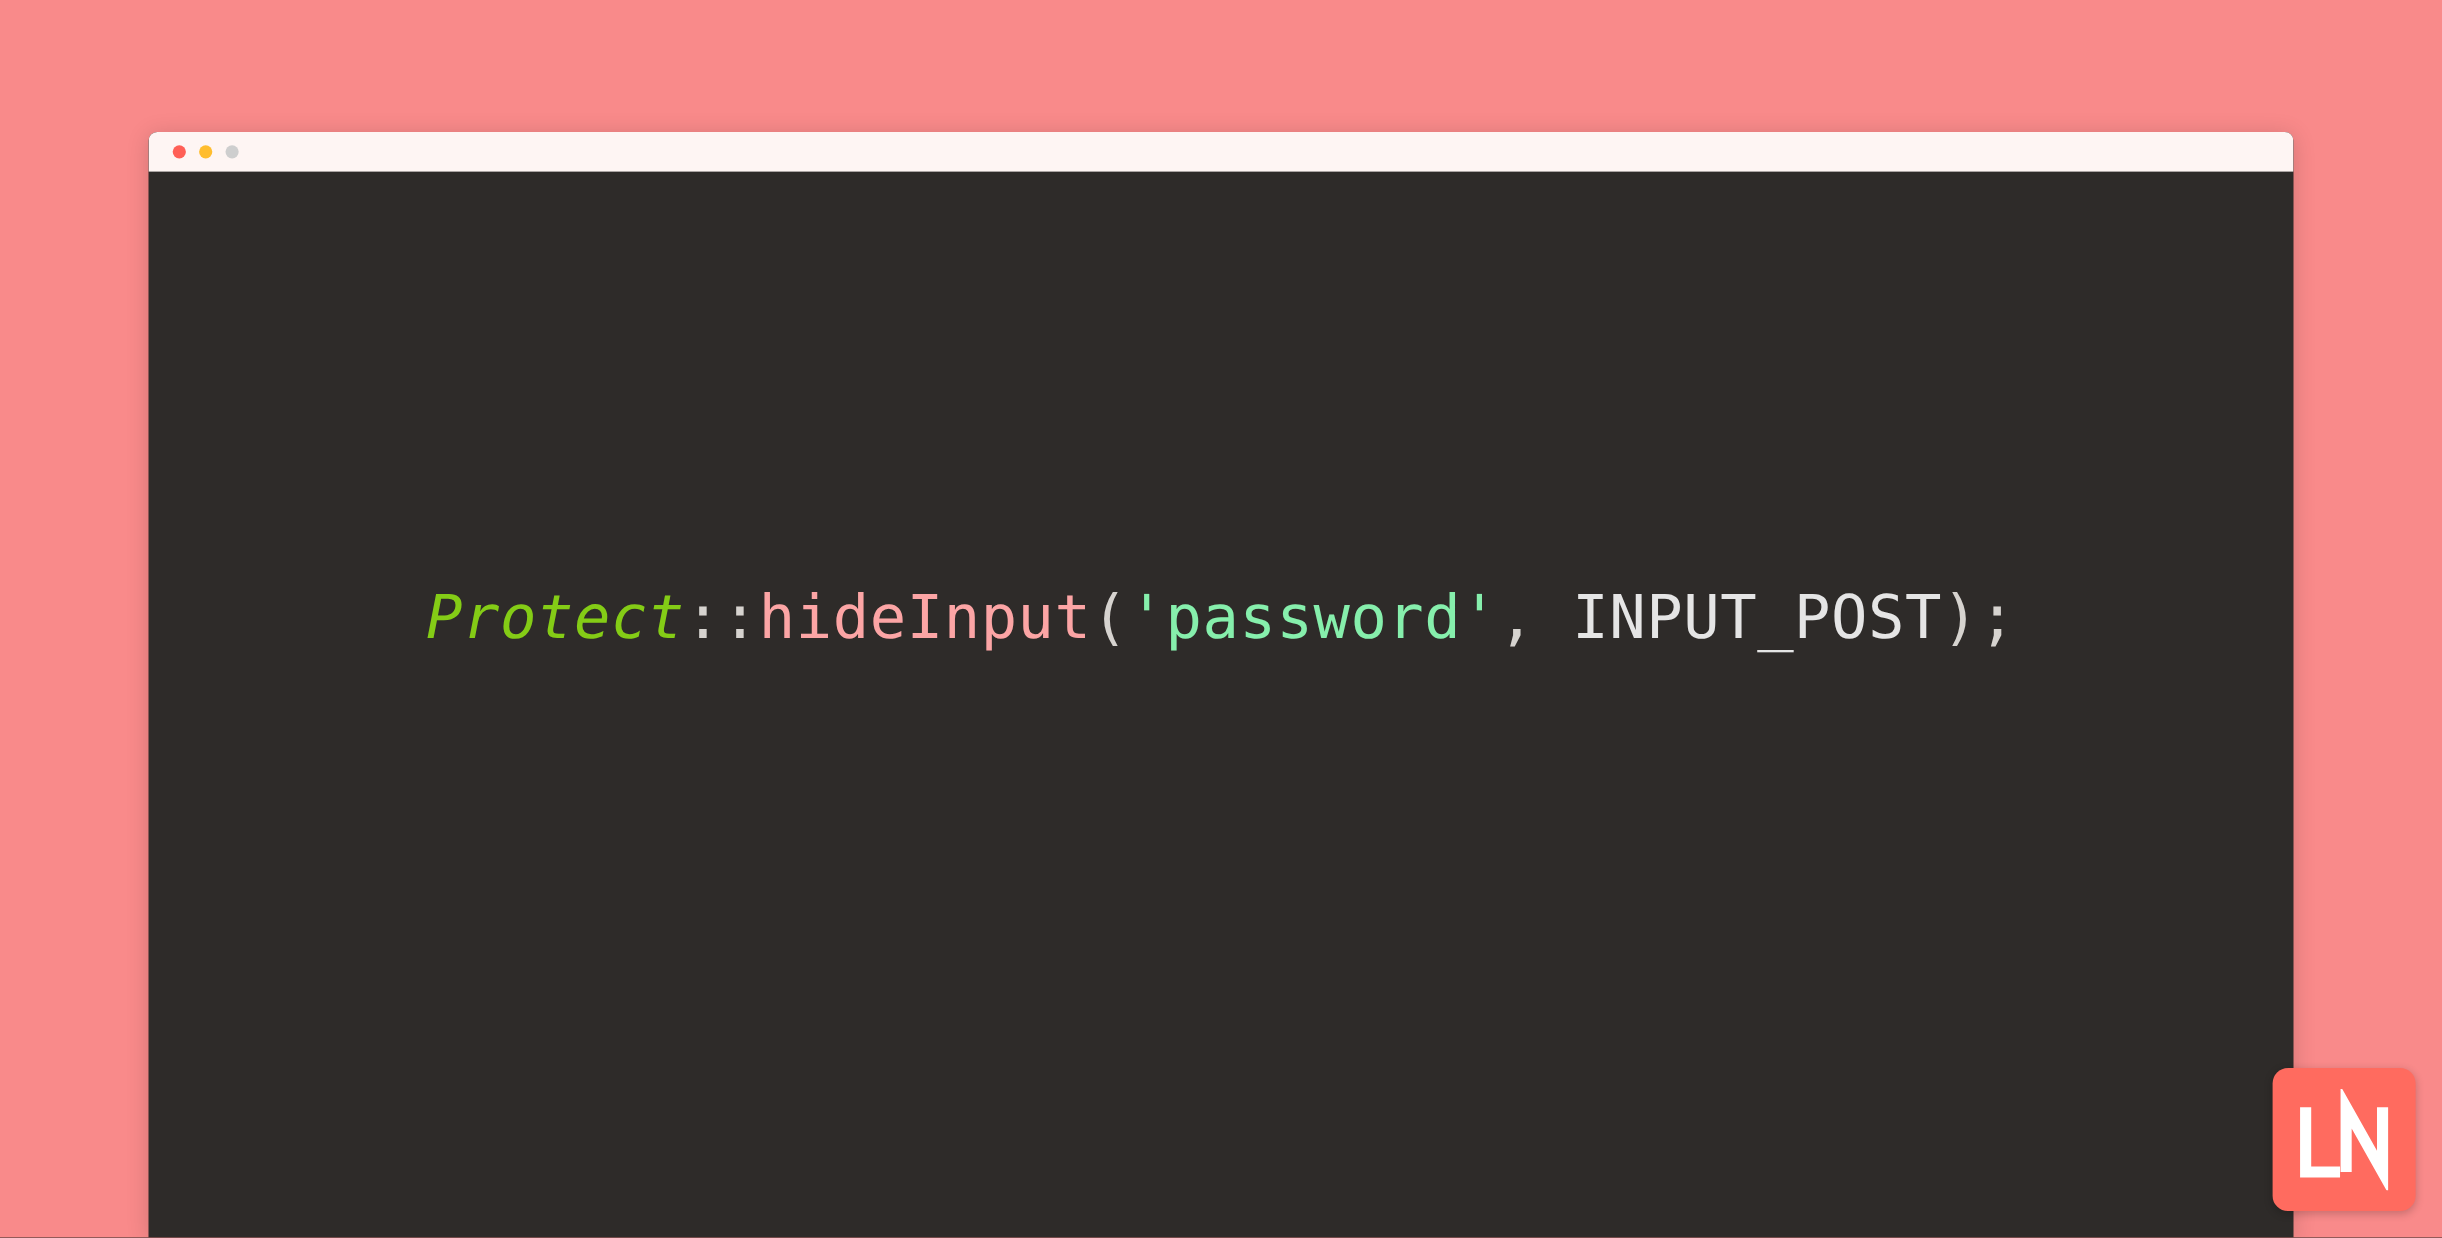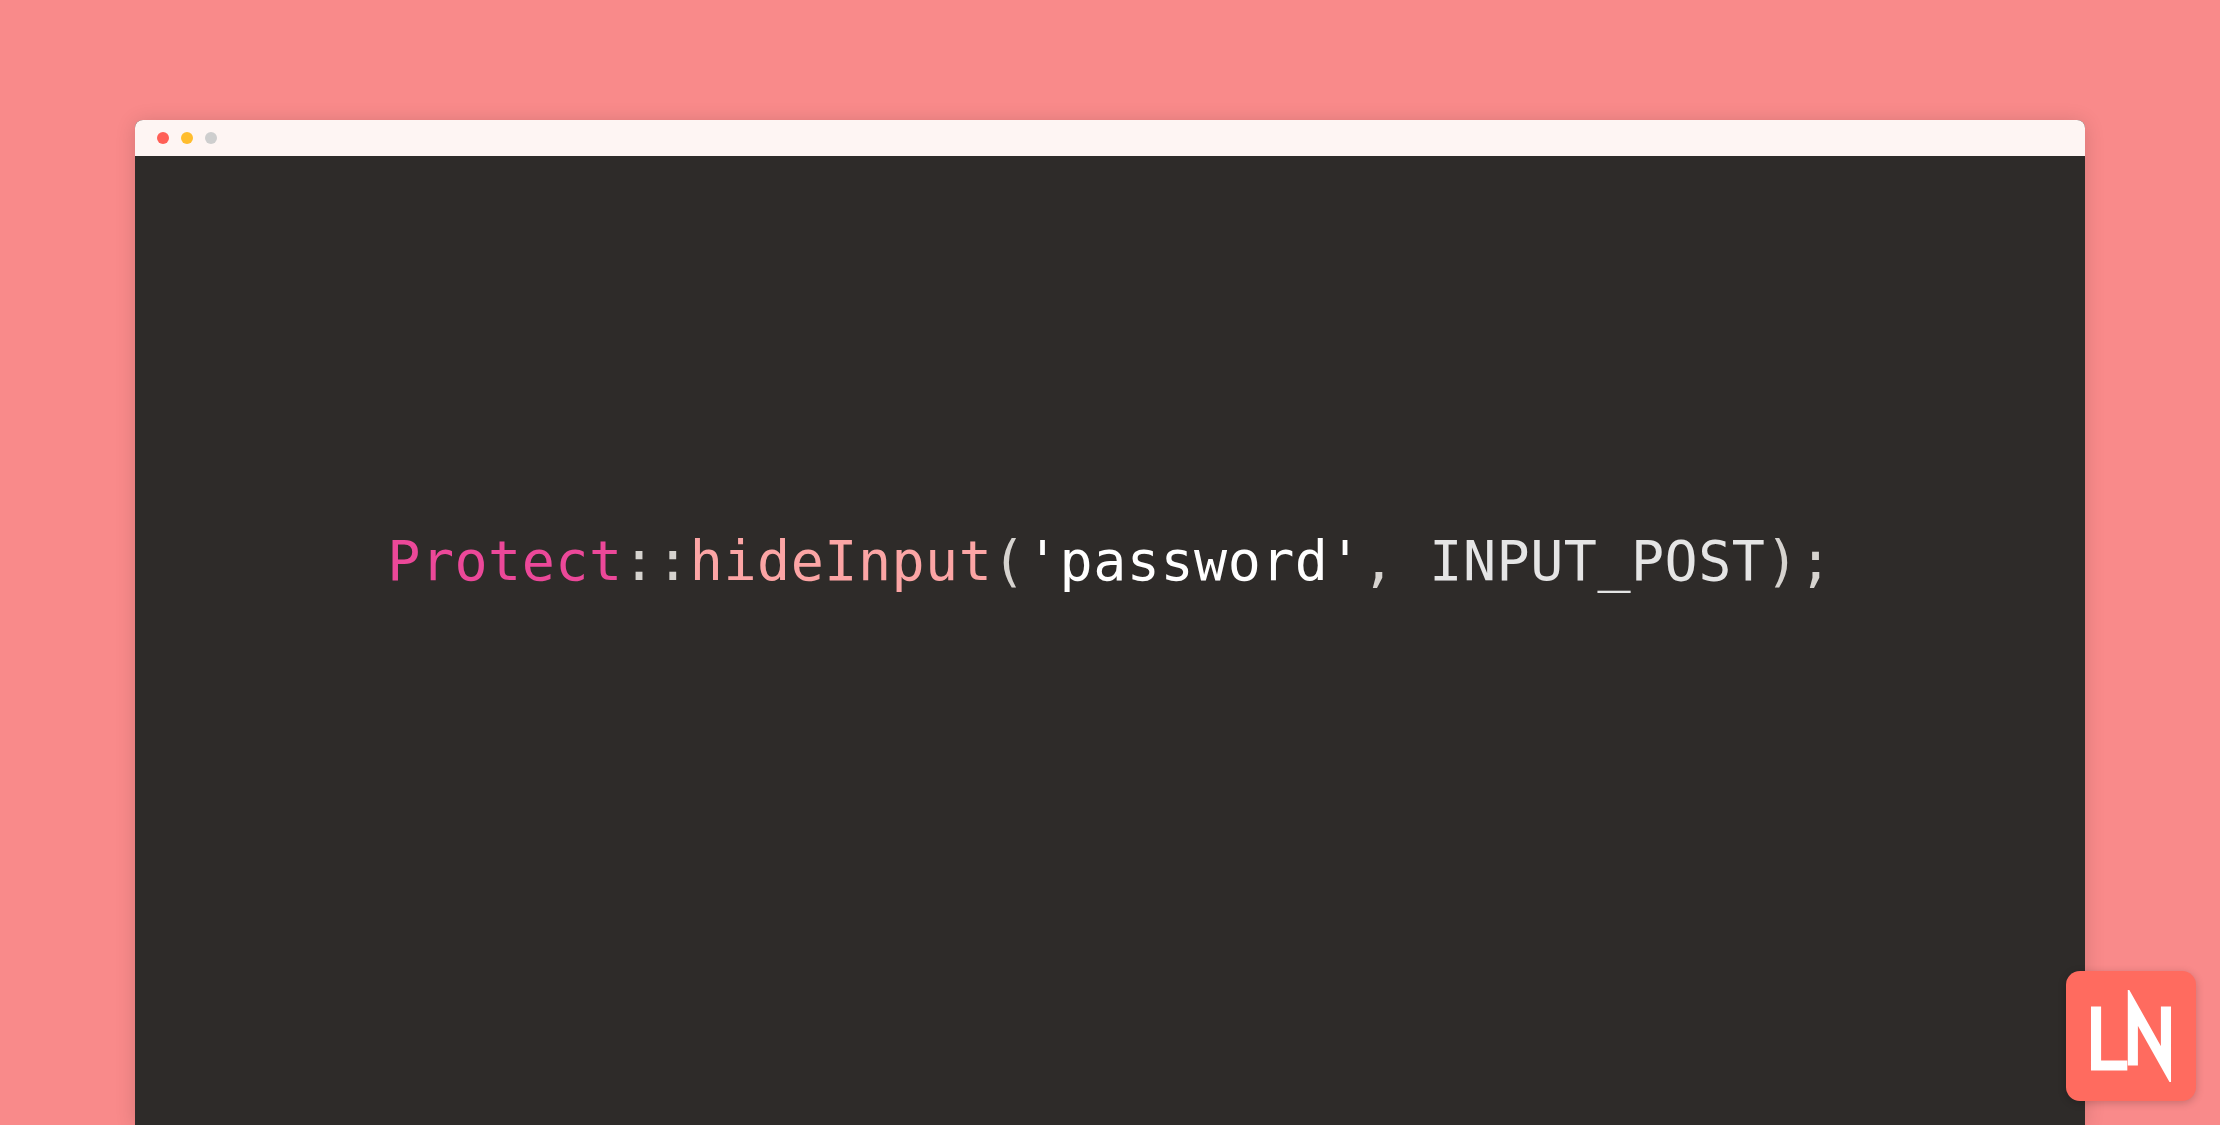--- a/index.html
+++ b/index.html
@@ -56,33 +56,34 @@
       padding-bottom: 160px;
     }
     
     .code-line {
       font-size: 55px;
       letter-spacing: 0.5px;
       white-space: pre;
     }
     
     .tok-class {
-      color: #ec4899;
+      color: #84cc16;
+      font-style: italic;
     }
     
     .tok-punct {
       color: #d6d3cf;
     }
     
     .tok-method {
       color: #fca5a5;
     }
     
     .tok-string {
-      color: #ffffff;
+      color: #86efac;
     }
     
     .tok-const {
       color: #e5e5e5;
     }
     
     .logo-badge {
       position: absolute;
       bottom: 24px;
       right: 24px;

